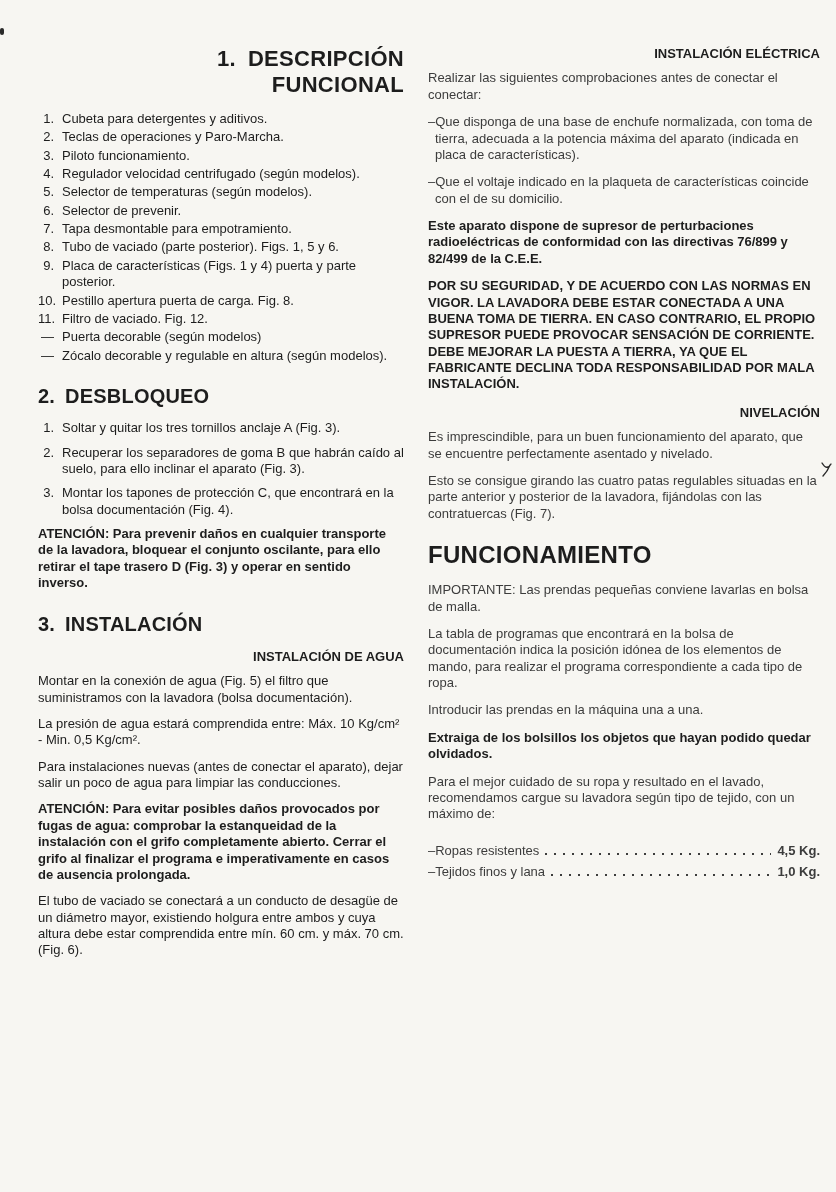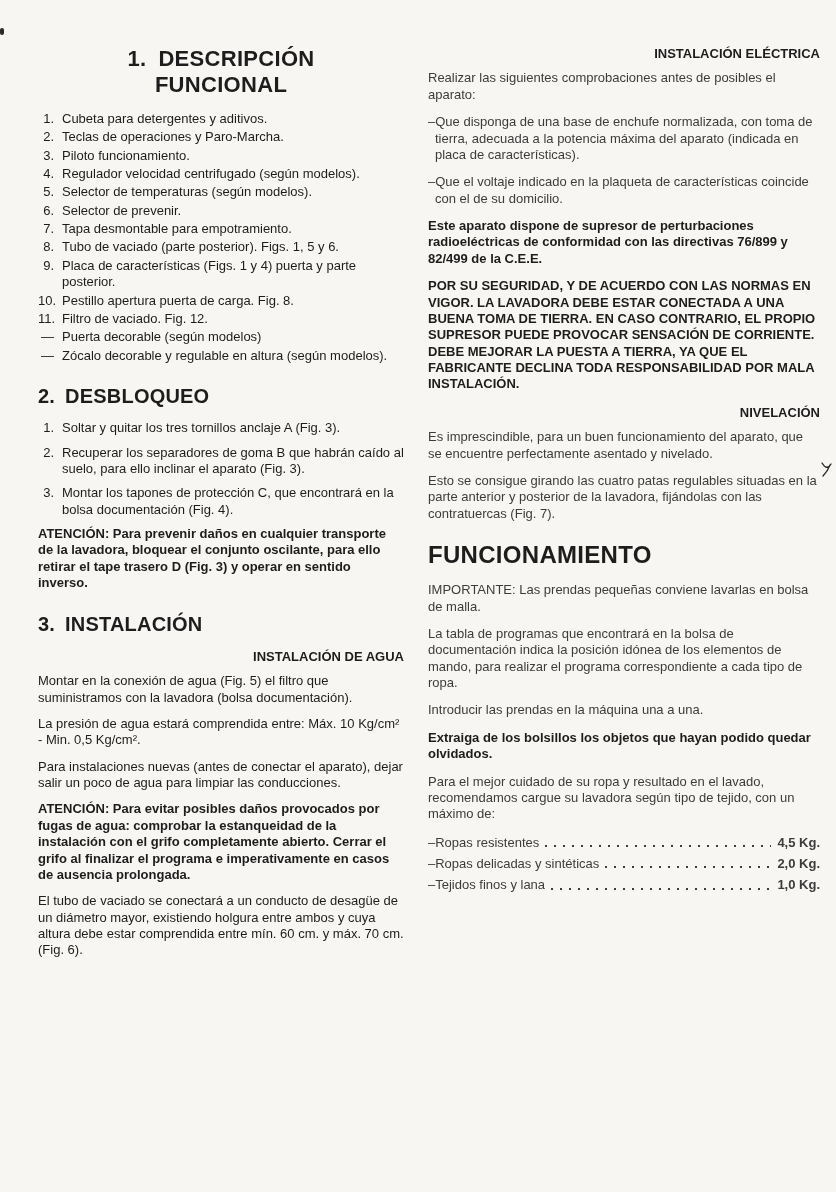--- a/index.html
+++ b/index.html
@@ -10,42 +10,42 @@
   }
   .page {
     position:relative; width:836px; height:1192px;
     background:#f7f6f2; color:#1d1d1d; overflow:hidden;
     font-size:13px; line-height:1.26;
   }
   .col { position:absolute; top:46px; }
   .col-left  { left:38px;  width:366px; }
   .col-right { left:428px; width:392px; }
 
-  .sec-h1 { font-size:22px; font-weight:bold; text-align:center; line-height:1.2; margin-bottom:12px; letter-spacing:0.3px; }
+  .sec-h1 { font-size:22px; font-weight:bold; text-align:right; line-height:1.2; margin-bottom:12px; letter-spacing:0.3px; }
   .sec-h1 .h-line { display:block; }
   .sec-h1 .h-num { margin-right:12px; }
   .sec-h2 { font-size:20px; font-weight:bold; margin:20px 0 11px; letter-spacing:0.2px; }
   .sec-h2 .h-num { margin-right:10px; }
   .big-h  { font-size:24px; font-weight:bold; margin:18px 0 12px; letter-spacing:0.3px; }
   h3 { font-size:13px; font-weight:bold; margin:12px 0 8px;text-align:right; }
 
   p { margin-bottom:10px; }
   .col-right p { margin-bottom:11px; }
   .col-right p:not(.bold):not(.caps) { color:#3c3c3c; }
   .bold { font-weight:bold; }
   .caps { font-weight:bold; }
   .hang { padding-left:7px; text-indent:-7px; }
 
   .num-list { margin-bottom:2px; }
   .li { display:flex; margin-bottom:2px; }
   .li-num { flex:none; width:24px; text-align:right; padding-right:8px; }
   .li-text { flex:1; }
   .num-list.spaced .li { margin-bottom:8px; }
 
-  .load-list { margin-top:12px; }
+  .load-list { margin-top:20px; }
   .load-row { display:flex; align-items:baseline; margin-bottom:5px; color:#3c3c3c; }
   .load-label { flex:none; }
   .leader { flex:1; height:2px; align-self:flex-end; margin:0 6px 4px 6px;
             background-image:repeating-linear-gradient(to right, #3c3c3c 0 2px, transparent 2px 9px); }
   .load-value { flex:none;font-weight:bold; }
 
   .scan-mark { position:absolute; right:2px; top:460px; }
   .speck { position:absolute; left:0; top:28px; width:4px; height:7px; background:#2a2a2a; border-radius:2px; }
 </style>
 </head>
@@ -162,21 +162,21 @@
     <p>Montar en la conexión de agua (Fig. 5) el filtro que suministramos con la lavadora (bolsa documentación).</p>
     <p>La presión de agua estará comprendida entre: Máx. 10 Kg/cm² - Min. 0,5 Kg/cm².</p>
     <p>Para instalaciones nuevas (antes de conectar el aparato), dejar salir un poco de agua para limpiar las conducciones.</p>
     <p class="bold">ATENCIÓN: Para evitar posibles daños provocados por fugas de agua: comprobar la estanqueidad de la instalación con el grifo completamente abierto. Cerrar el grifo al finalizar el programa e imperativamente en casos de ausencia prolongada.</p>
     <p>El tubo de vaciado se conectará a un conducto de desagüe de un diámetro mayor, existiendo holgura entre ambos y cuya altura debe estar comprendida entre mín. 60 cm. y máx. 70 cm. (Fig. 6).</p>
   </div>
 
   <div class="col col-right">
 
     <h3 style="margin-top:0;">INSTALACIÓN ELÉCTRICA</h3>
-    <p>Realizar las siguientes comprobaciones antes de posibles el aparato:</p>
+    <p>Realizar las siguientes comprobaciones antes de conectar el conectar:</p>
     <p class="hang">–Que disponga de una base de enchufe normalizada, con toma de tierra, adecuada a la potencia máxima del aparato (indicada en placa de características).</p>
     <p class="hang">–Que el voltaje indicado en la plaqueta de características coincide con el de su domicilio.</p>
     <p class="bold">Este aparato dispone de supresor de perturbaciones radioeléctricas de conformidad con las directivas 76/899 y 82/499 de la C.E.E.</p>
     <p class="caps">POR SU SEGURIDAD, Y DE ACUERDO CON LAS NORMAS EN VIGOR. LA LAVADORA DEBE ESTAR CONECTADA A UNA BUENA TOMA DE TIERRA. EN CASO CONTRARIO, EL PROPIO SUPRESOR PUEDE PROVOCAR SENSACIÓN DE CORRIENTE. DEBE MEJORAR LA PUESTA A TIERRA, YA QUE EL FABRICANTE DECLINA TODA RESPONSABILIDAD POR MALA INSTALACIÓN.</p>
 
     <h3>NIVELACIÓN</h3>
     <p>Es imprescindible, para un buen funcionamiento del aparato, que se encuentre perfectamente asentado y nivelado.</p>
     <p>Esto se consigue girando las cuatro patas regulables situadas en la parte anterior y posterior de la lavadora, fijándolas con las contratuercas (Fig. 7).</p>
 
     <h2 class="big-h">FUNCIONAMIENTO</h2>
@@ -187,25 +187,20 @@
     <p>Para el mejor cuidado de su ropa y resultado en el lavado, recomendamos cargue su lavadora según tipo de tejido, con un máximo de:</p>
 
     <div class="load-list">
 
         <div class="load-row">
           <span class="load-label">–Ropas resistentes</span>
           <span class="leader"></span>
           <span class="load-value">4,5 Kg.</span>
         </div>
 
-        <div class="load-row">
-          <span class="load-label">–Ropas delicadas y sintéticas</span>
-          <span class="leader"></span>
-          <span class="load-value">2,0 Kg.</span>
-        </div>
 
         <div class="load-row">
           <span class="load-label">–Tejidos finos y lana</span>
           <span class="leader"></span>
           <span class="load-value">1,0 Kg.</span>
         </div>
       </div>
   </div>
 
   <div class="scan-mark">

